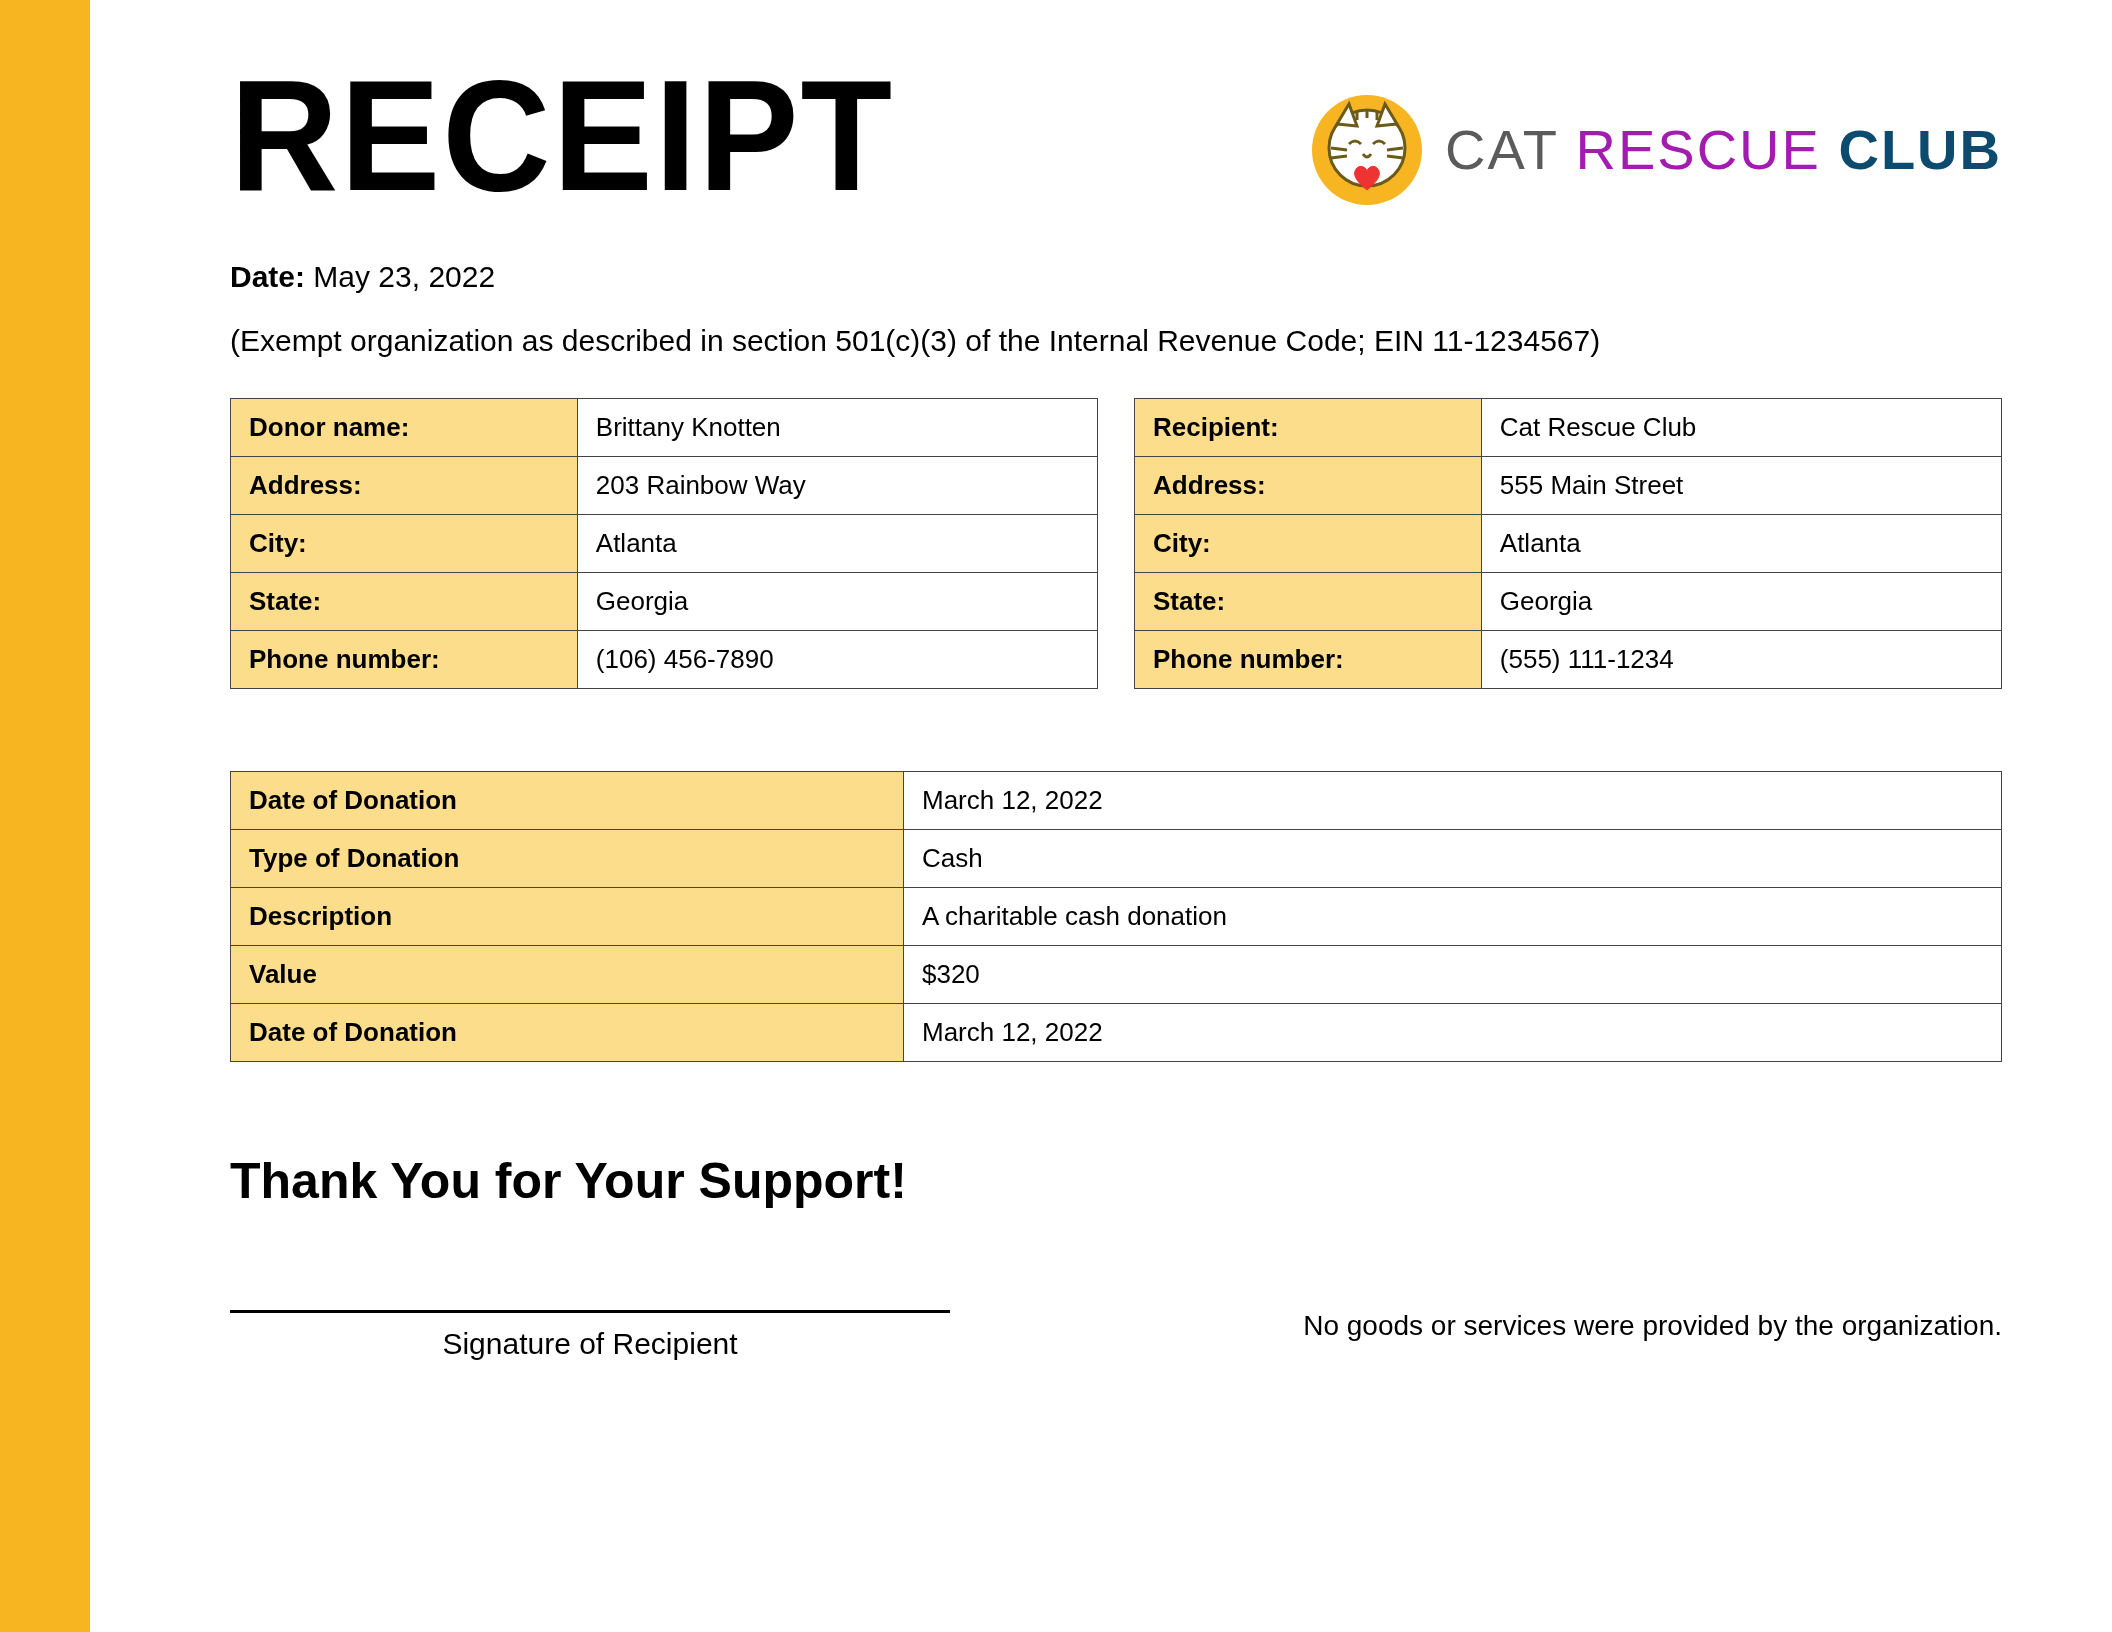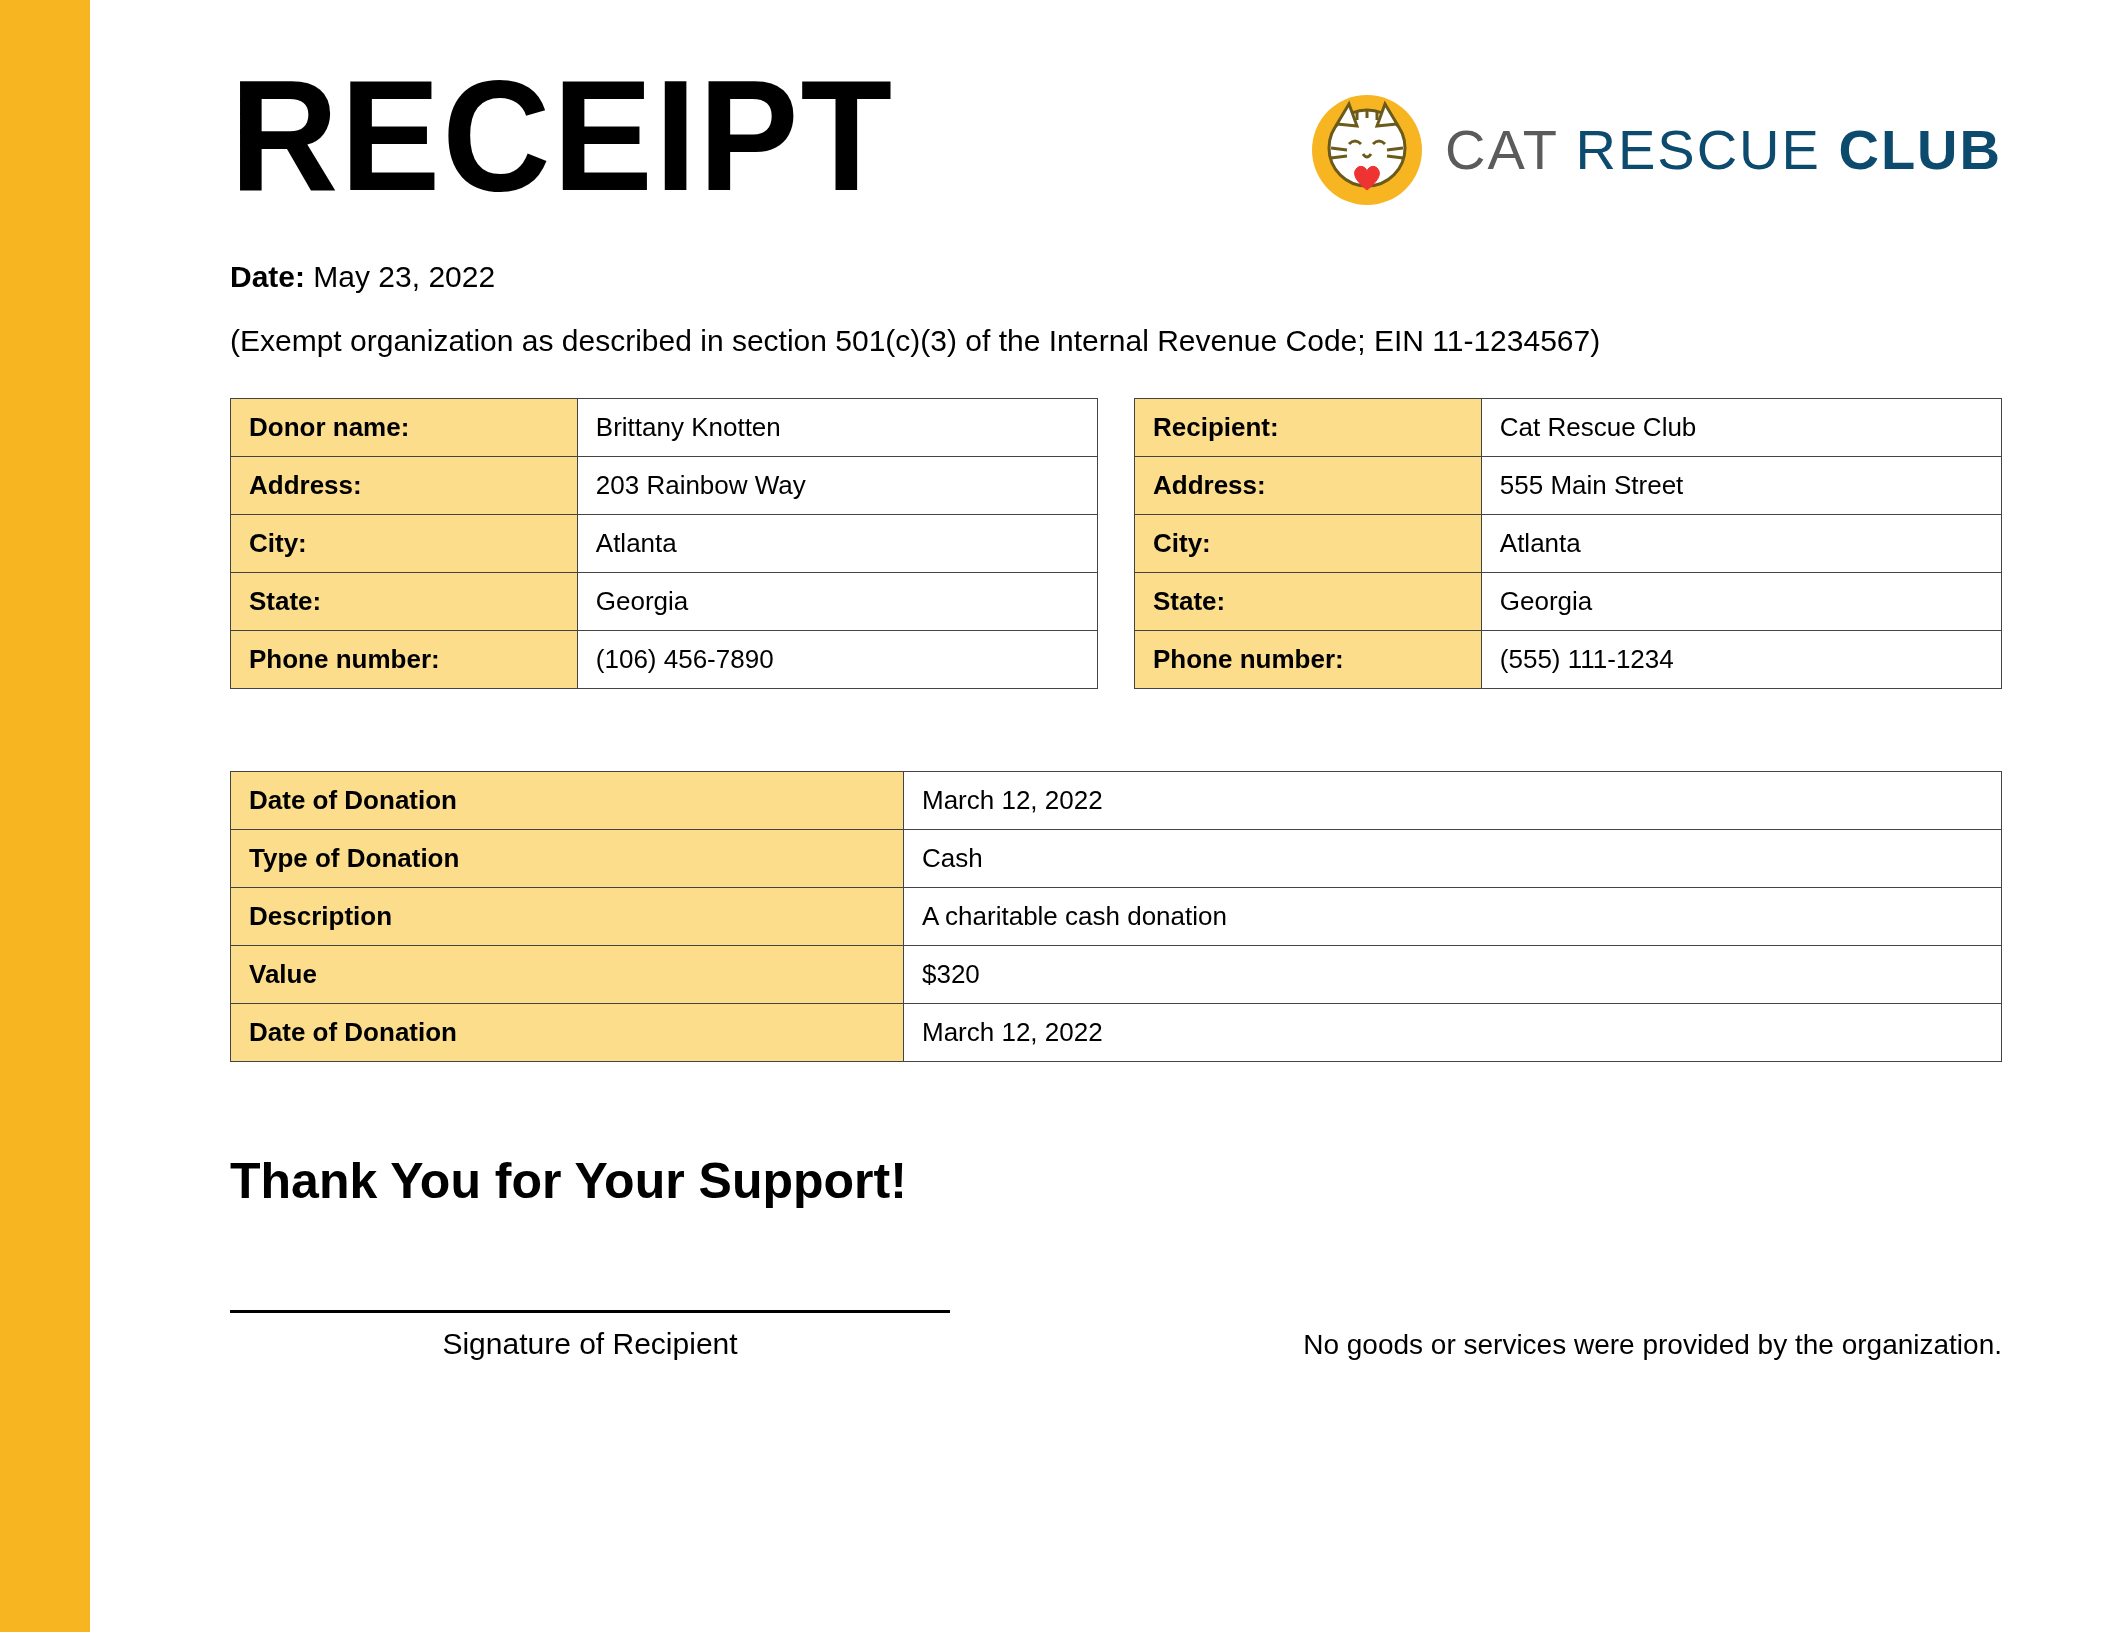--- a/index.html
+++ b/index.html
@@ -40,21 +40,21 @@
     gap:18px;
     margin-top:10px;
   }
   .logo-text {
     font-family: Impact, "Arial Black", sans-serif;
     font-size:56px;
     letter-spacing:2px;
     line-height:1;
   }
   .logo-text .cat    { color:#5b5b5b; }
-  .logo-text .rescue { color:#0c4a6e; }
+  .logo-text .rescue { color:#a21caf; }
   .logo-text .club   { color:#0c4a6e;font-weight:bold; }
   .date-line { margin-top:50px; font-size:30px; }
   .date-line .lbl { font-weight:700; }
   .exempt { margin-top:30px; font-size:30px; }
   .tables-row {
     display:flex;
     gap:36px;
     margin-top:40px;
   }
   table.info {
@@ -90,21 +90,20 @@
     width:38%;
   }
   .thanks {
     margin-top:90px;
     font-size:50px;
     font-weight:800;
   }
   .foot-row {
     display:flex;
     justify-content:space-between;
-    align-items:flex-end;
     margin-top:100px;
     gap:30px;
   }
   .sig-block { text-align:center; }
   .sig-line {
     width:720px;
     border-top:3px solid #000;
     margin-bottom:14px;
   }
   .sig-label { font-size:30px; }

